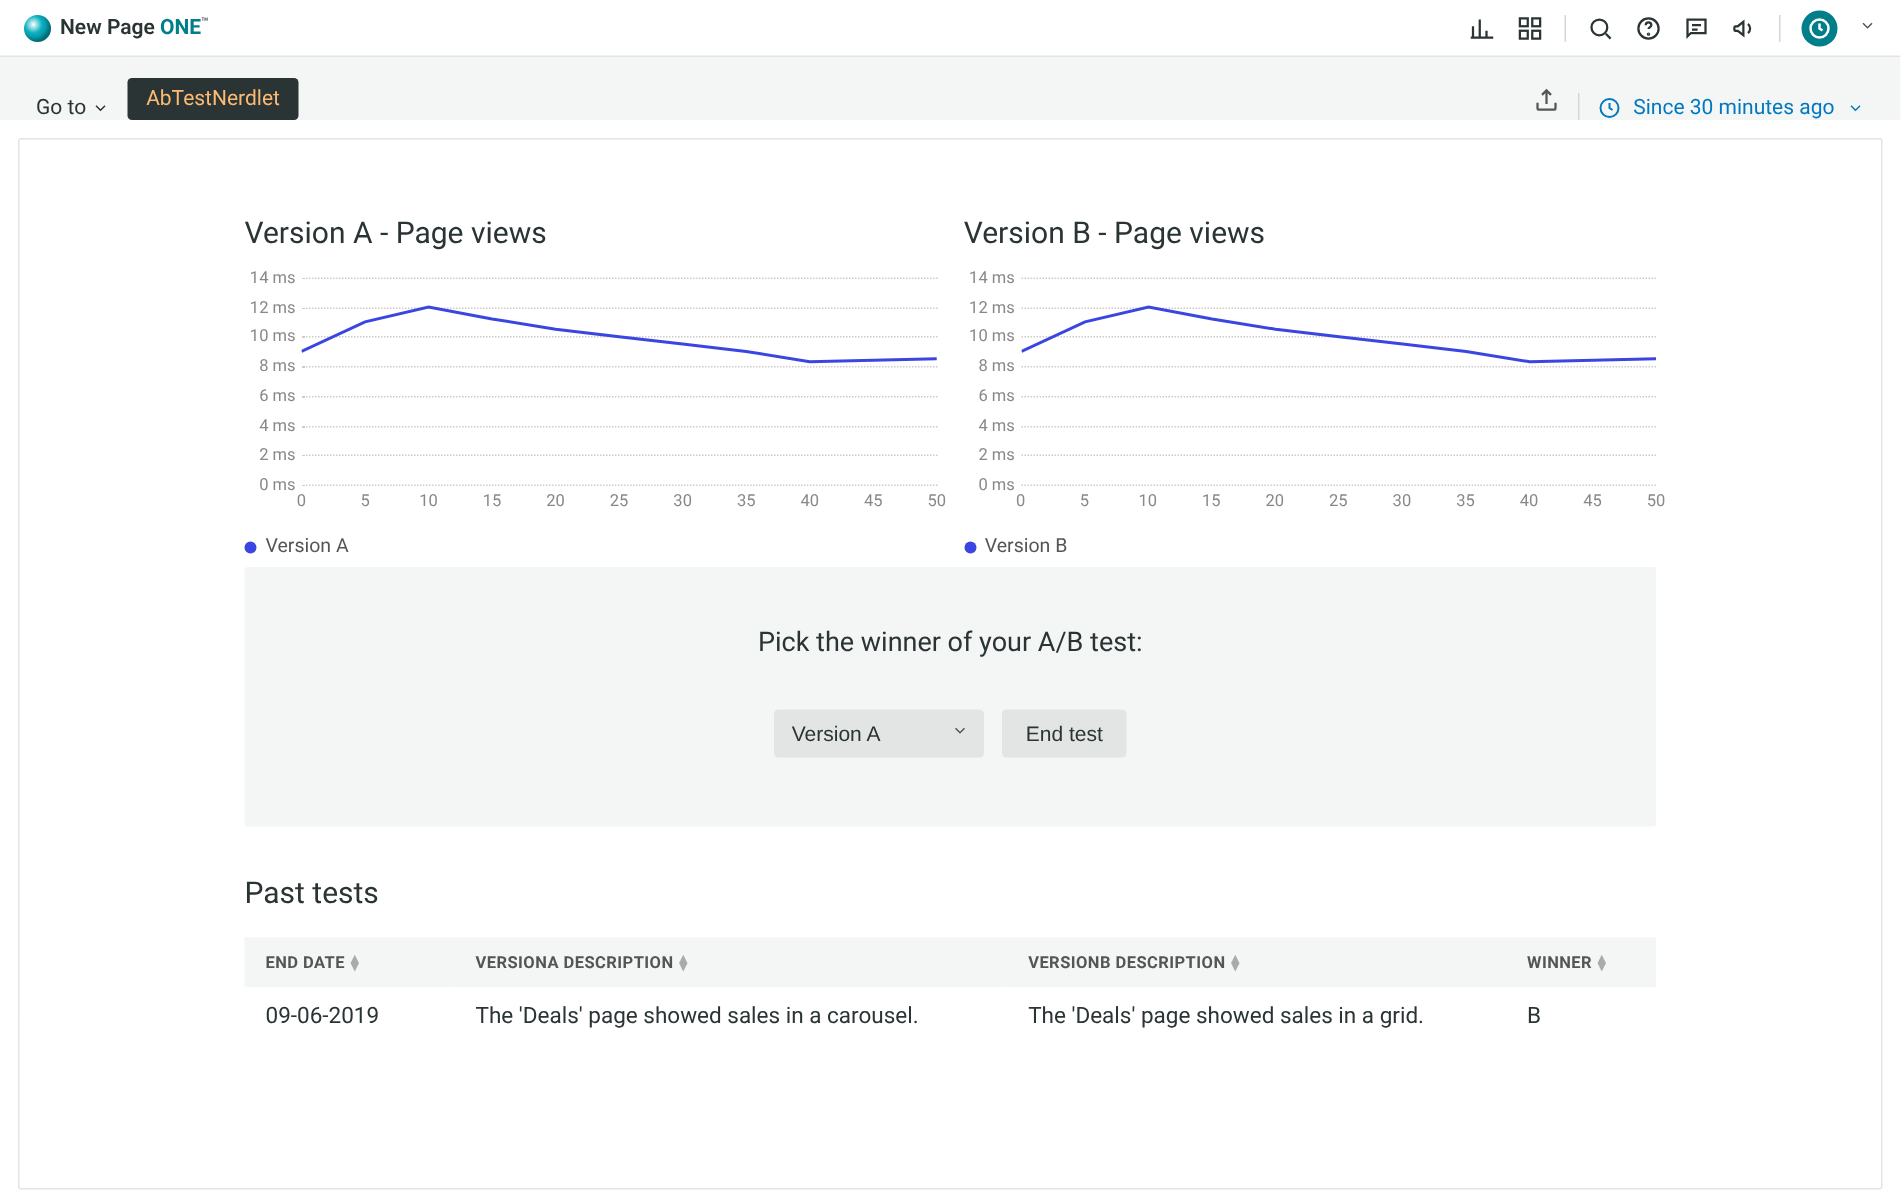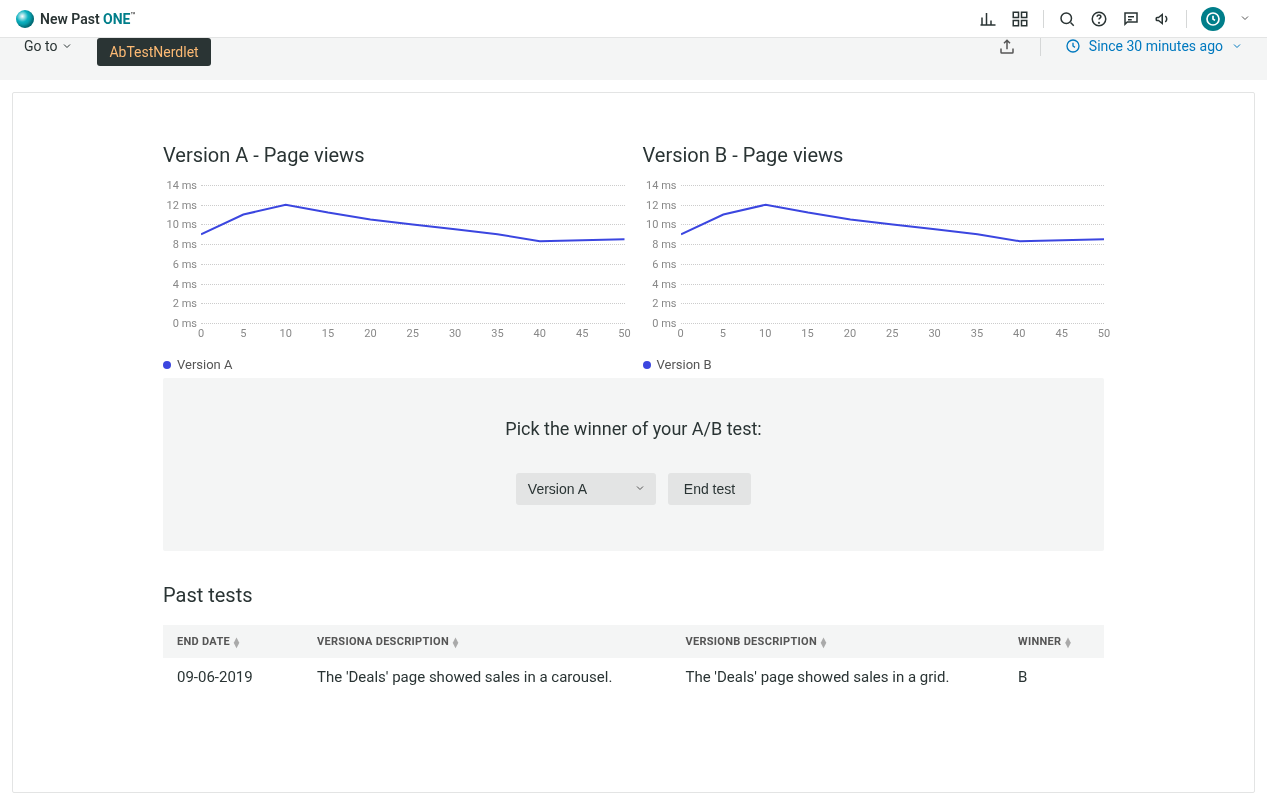--- a/index.html
+++ b/index.html
@@ -13,21 +13,21 @@
     .logo-text .one { color: #007e8a; font-weight: 700; }
     .logo-text .tm { font-size: 8px; vertical-align: super; color: #555; }
     .top-spacer { flex: 1; }
     .top-icons { display: flex; align-items: center; gap: 14px; }
     .icon-btn { width: 18px; height: 18px; display: flex; align-items: center; justify-content: center; color: #2a3434; cursor: pointer; }
     .vsep { width: 1px; height: 18px; background: #d5d7d7; }
     .avatar-btn { width: 24px; height: 24px; border-radius: 50%; background: #007e8a; display: flex; align-items: center; justify-content: center; cursor: pointer; }
     .avatar-chevron { color: #555; }
     
     
-    .sub-header { height: 42px; background: #f4f5f5; display: flex; align-items: flex-start; padding: 0 24px; gap: 24px; }
+    .sub-header { height: 42px; background: #f4f5f5; display: flex; align-items: flex-end; padding: 0 24px; gap: 12px; }
     .goto { display: flex; align-items: center; gap: 4px; font-size: 14px; color: #2a3434; cursor: pointer; }
     .chip { background: #2a3434; color: #fdba74; padding: 6px 12px; border-radius: 3px; font-size: 14px; }
     .sub-spacer { flex: 1; }
     .share-icon { color: #555; cursor: pointer; }
     .time-picker { display: flex; align-items: center; gap: 8px; color: #0079bf; cursor: pointer; font-size: 14px; }
     
     
     .canvas { padding: 12px; }
     .page-card { background: #fff; border: 1px solid #e3e4e4; border-radius: 2px; padding: 50px 150px 96px; min-height: 700px; }
     
@@ -61,21 +61,21 @@
     .past-table tbody tr:nth-child(even) { background: #f4f5f5; }
     .past-table tbody tr:nth-child(odd) { background: #fff; }
   </style>
 </head>
 <body>
 
 <div class="top-header">
   <div class="logo-wrap">
     <div class="logo-circle"></div>
     <span class="logo-text">
-      <span>New Past</span> <span class="one">ONE</span><span class="tm">™</span>
+      <span>New Page</span> <span class="one">ONE</span><span class="tm">™</span>
     </span>
   </div>
   <div class="top-spacer"></div>
   <div class="top-icons">
     <span class="icon-btn">
       <svg width="18" height="18" viewBox="0 0 24 24" fill="none" stroke="currentColor" stroke-width="2">
           <path d="M4 20V10M10 20V4M16 20V14"></path>
           <path d="M2 20h20"></path>
         </svg>
     </span>

